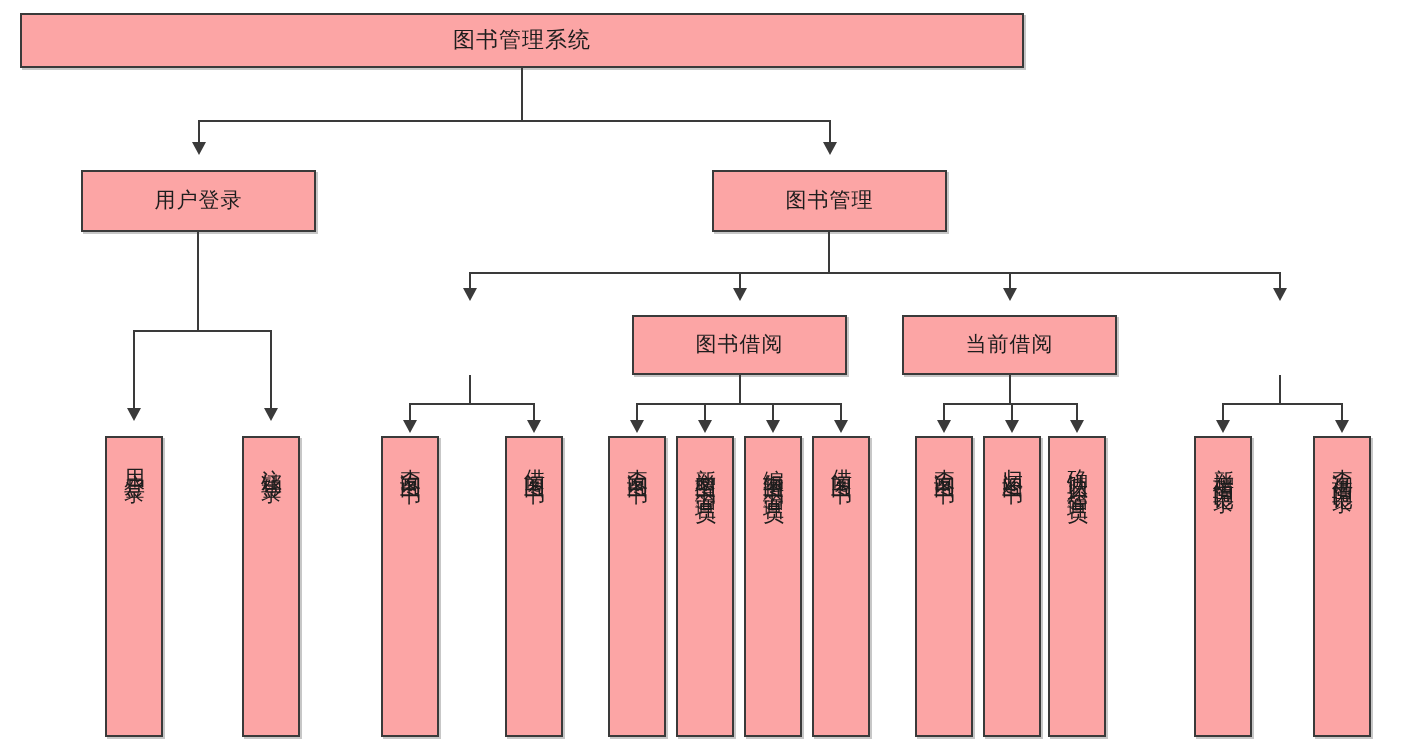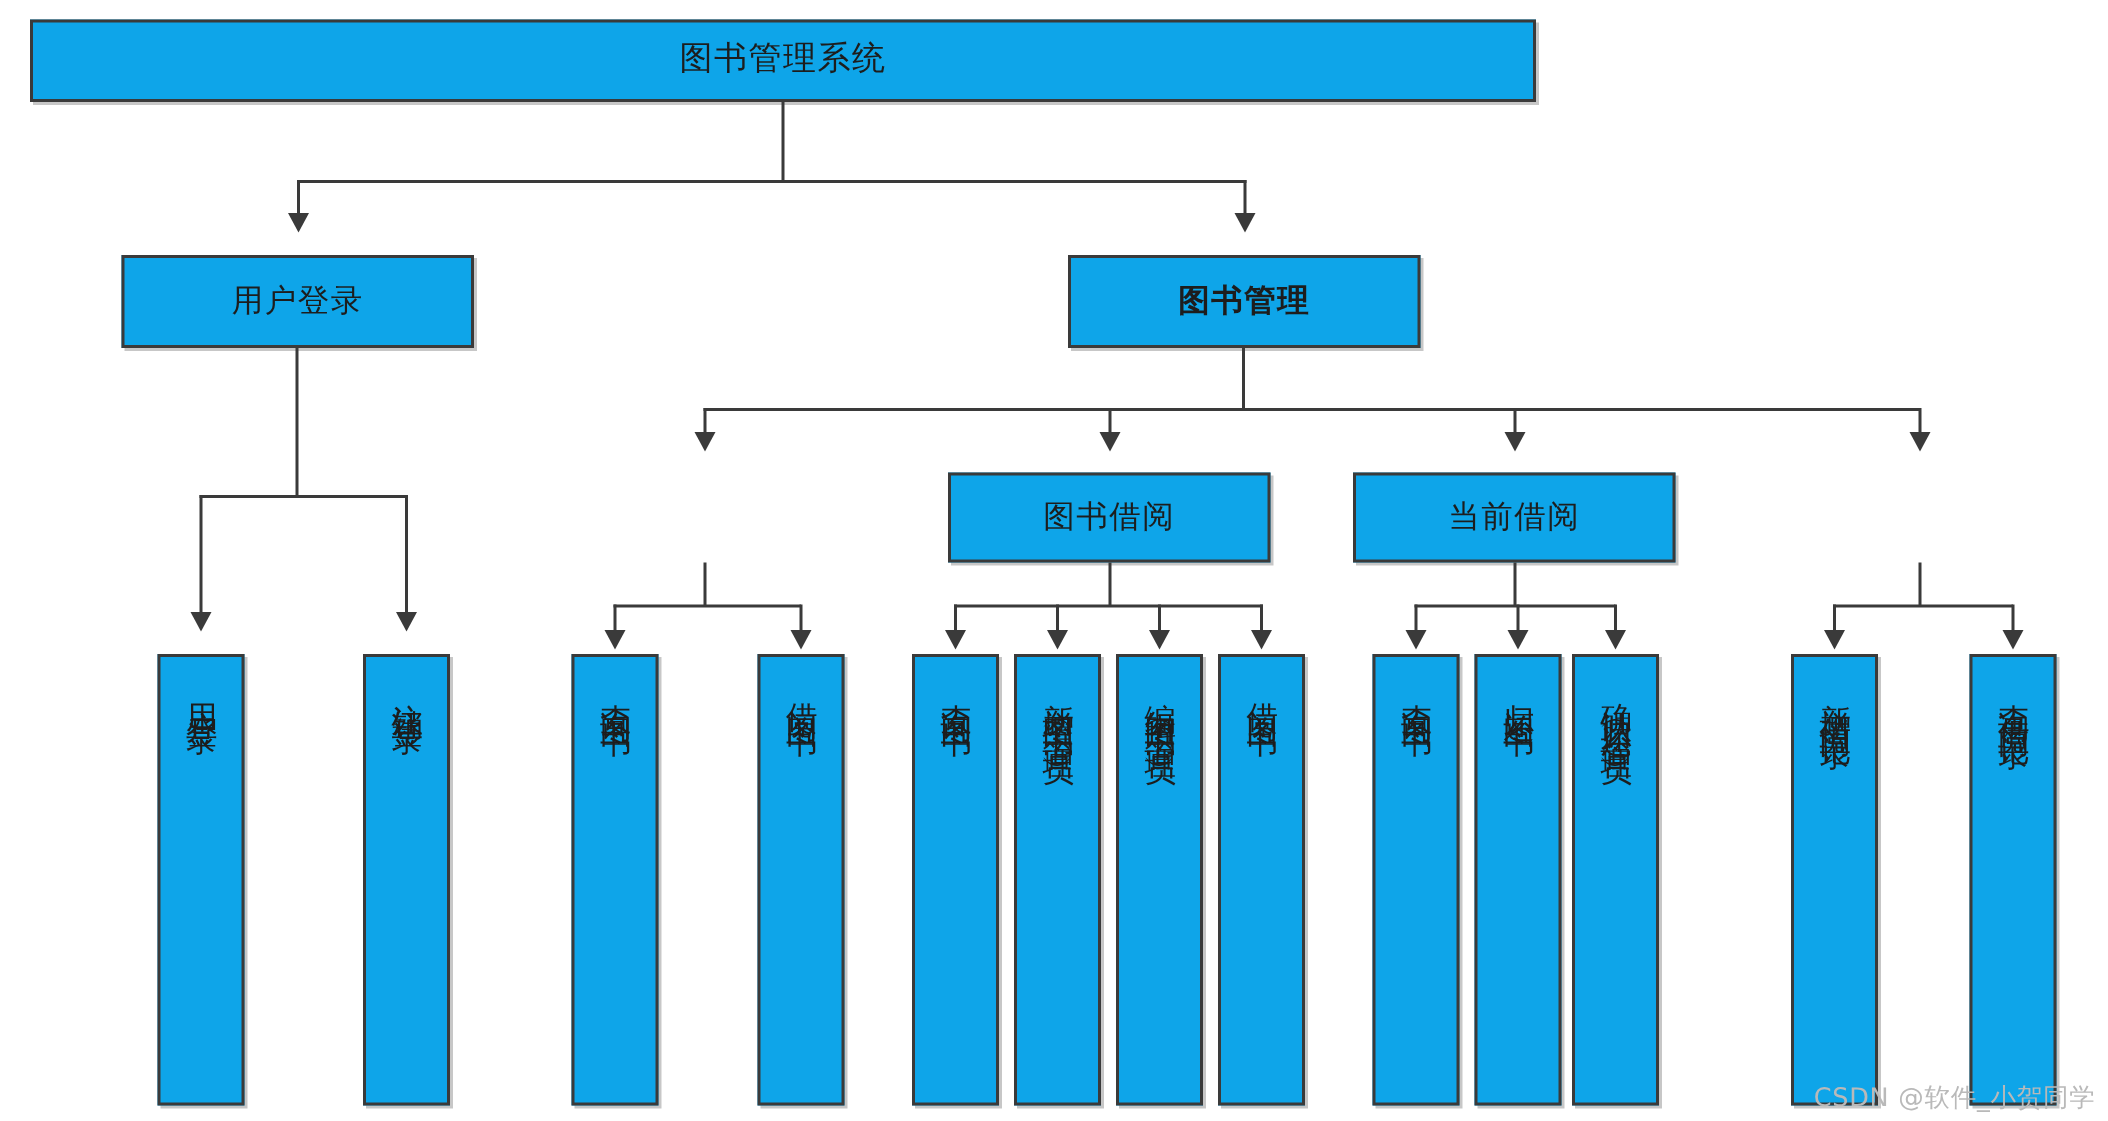--- a/index.html
+++ b/index.html
@@ -8,21 +8,21 @@
     background:#ffffff;
     font-family:"DejaVu Sans","Liberation Sans",sans-serif;
     overflow:hidden;
   }
   #canvas{position:relative;width:1405px;height:747px;}
 
   
   .node{
     position:absolute;
     box-sizing:border-box;
-    background:#0ea5e9;
+    background:#fca5a5;
     border:2px solid #3a3a3a;
     box-shadow:2px 2px 0 rgba(0,0,0,0.22);
     display:flex;
     align-items:center;
     justify-content:center;
     color:#1d1d1d;
   }
   .node.h{          
     font-size:21px;
     letter-spacing:1px;
@@ -79,21 +79,21 @@
   <div class="ln v" style="left:521px;top:68px;height:53px;"></div>
   <div class="ln h" style="left:198px;top:120px;width:633px;"></div>
   <div class="ln v" style="left:198px;top:120px;height:25px;"></div>
   <div class="arw" style="left:192px;top:142px;"></div>
   <div class="ln v" style="left:829px;top:120px;height:25px;"></div>
   <div class="arw" style="left:823px;top:142px;"></div>
 
   <div class="node h" style="left:81px;top:170px;width:235px;height:62px;">
     <span>用户登录</span>
   </div>
-  <div class="node h" style="left:712px;top:170px;width:235px;height:62px;font-weight:bold;">
+  <div class="node h" style="left:712px;top:170px;width:235px;height:62px;">
     <span>图书管理</span>
   </div>
 
   <div class="ln v" style="left:197px;top:232px;height:100px;"></div>
   <div class="ln h" style="left:133px;top:330px;width:139px;"></div>
   <div class="ln v" style="left:133px;top:330px;height:80px;"></div>
   <div class="arw" style="left:127px;top:408px;"></div>
   <div class="ln v" style="left:270px;top:330px;height:80px;"></div>
   <div class="arw" style="left:264px;top:408px;"></div>
 
@@ -186,15 +186,14 @@
     <span class="vtext">确认归还（管理员）</span>
   </div>
 
   <div class="node v" style="left:1194px;top:436px;width:58px;height:301px;">
     <span class="vtext">新增借阅记录</span>
   </div>
   <div class="node v" style="left:1313px;top:436px;width:58px;height:301px;">
     <span class="vtext">查询借阅记录</span>
   </div>
 
-  <div id="watermark">CSDN @软件_小贺同学</div>
 
 </div>
 
 </body></html>

